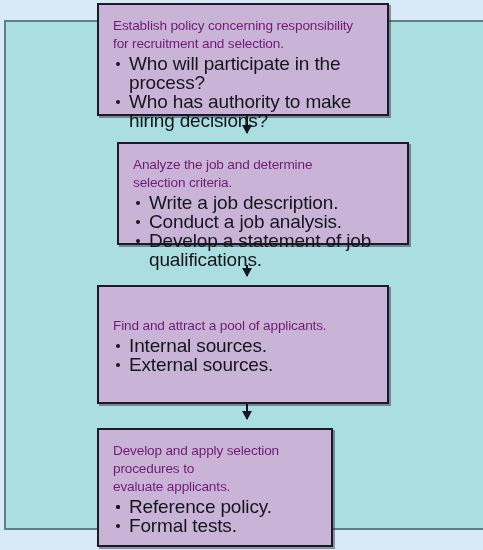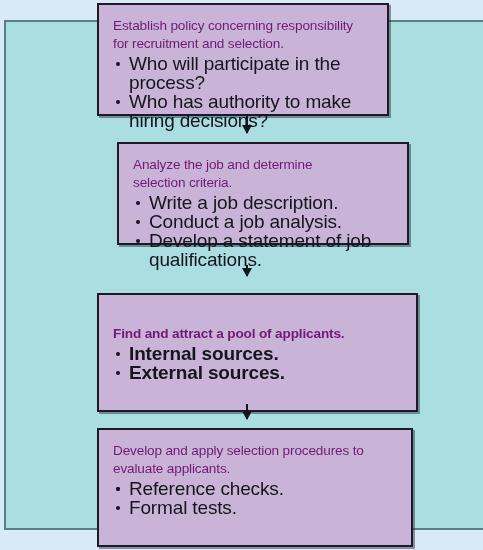--- a/index.html
+++ b/index.html
@@ -76,22 +76,22 @@
     top: 8px;
     width: 4px;
     height: 4px;
     border-radius: 50%;
     background: #15151d;
   }
 
   
   #box-1 { left: 97px;  top: 3px;   width: 292px; height: 113px; }
   #box-2 { left: 97px;  top: 142px; width: 292px; height: 103px; margin-left: 20px; }
-  #box-3 { left: 97px;  top: 293px; width: 321px; height: 119px; font-weight: bold; }
-  #box-4 { left: 97px;  top: 428px; width: 316px; height: 119px; }
+  #box-3 { left: 97px;  top: 285px; width: 292px; height: 119px; }
+  #box-4 { left: 97px;  top: 428px; width: 236px; height: 119px; }
 
   #box-3 .box-inner { padding-top: 30px; }
 
   
   .connector {
     position: absolute;
     left: 246px;
     width: 2px;
     background: #15151d;
   }
@@ -185,21 +185,21 @@
   <div class="process-box" id="box-4">
     <div class="box-inner">
       <p class="box-heading">Develop and apply selection procedures to
 evaluate applicants.</p>
       <ul class="bullet-list">
         <li>
           <span class="bullet-dot"></span>
         </li>
         <li>
           <span class="bullet-dot"></span>
-          <span>Reference checks.</span>
+          <span>Reference policy.</span>
         </li>
         <li>
           <span class="bullet-dot"></span>
           <span>Formal tests.</span>
         </li>
       </ul>
     </div>
   </div>
 
 </div>

